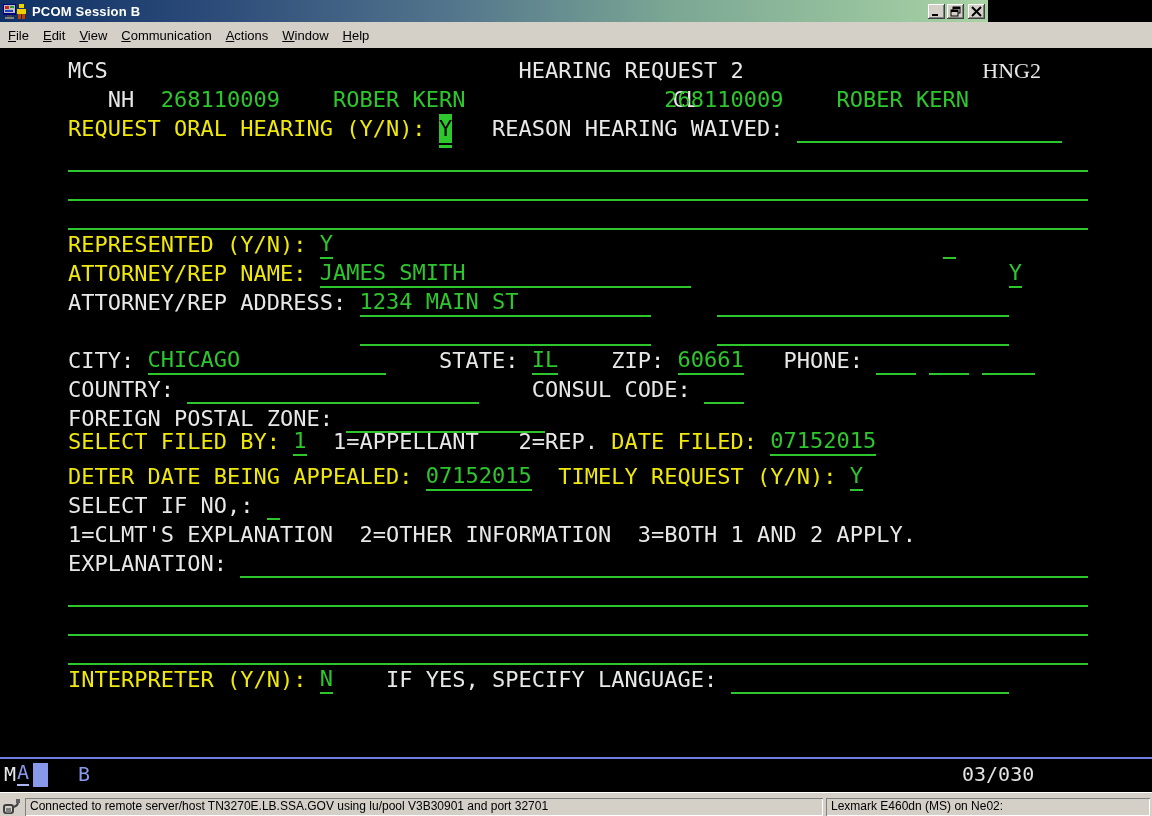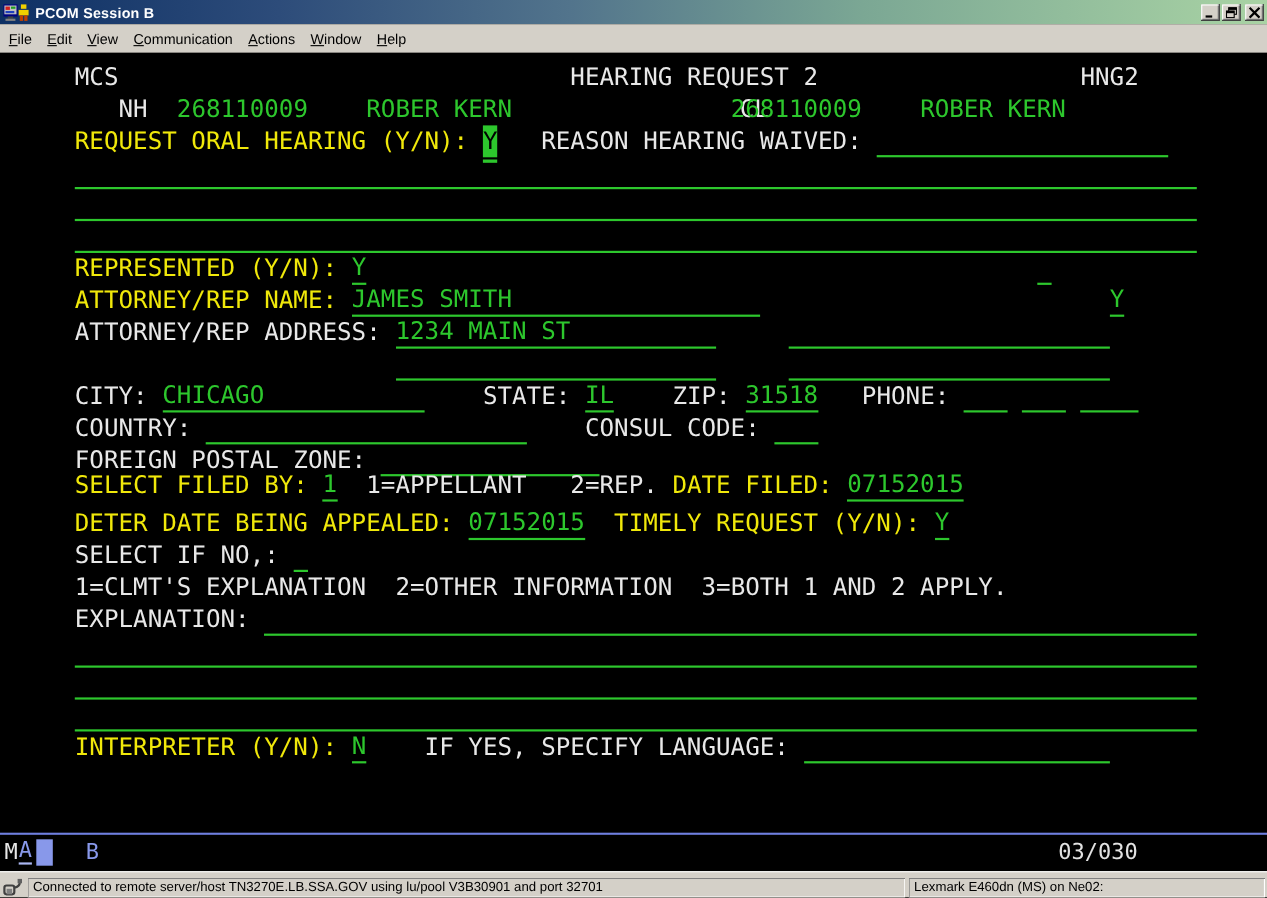--- a/index.html
+++ b/index.html
@@ -1,20 +1,20 @@
 <!DOCTYPE html>
 <html><head>
 <meta charset="utf-8">
 <style>
   html,body{margin:0;padding:0;background:#000;}
   body{width:1152px;height:816px;overflow:hidden;font-family:"Liberation Sans",sans-serif;}
   .window{position:relative;width:1152px;height:816px;background:#000;}
 
   
-  .titlebar{position:absolute;top:0;left:0;width:1152px;height:22px;
+  .titlebar{position:absolute;top:0;left:0;width:988px;height:22px;
     background:linear-gradient(90deg,#0e3064 0%,#2d4c7a 22%,#52748c 45%,#7ba794 68%,#a9d3a4 100%);
     display:flex;align-items:center;padding-left:3px;box-sizing:border-box;}
   .title-icon{width:26px;height:17px;flex:none;}
   .title-text{color:#ffffff;font-weight:bold;font-size:13px;margin-left:3px;letter-spacing:.2px;}
   .winbtns{position:absolute;right:3px;top:4px;display:flex;}
   .wbtn{width:17px;height:15px;background:#d4d0c8;margin-left:2px;
     box-shadow:inset -1px -1px 0 #404040,inset 1px 1px 0 #ffffff,inset -2px -2px 0 #808080;
     display:flex;align-items:center;justify-content:center;}
   .wbtn.close{margin-left:4px;}
 
@@ -107,21 +107,21 @@
       <span class="menu-item"><u>C</u>ommunication</span>
       <span class="menu-item"><u>A</u>ctions</span>
       <span class="menu-item"><u>W</u>indow</span>
       <span class="menu-item"><u>H</u>elp</span>
     </div>
 
   <div class="terminal" id="terminal">
       <div class="trow" style="top: 7.5px;">
         <span class="seg w" style="left: 68px;">MCS</span>
         <span class="seg w" style="left: 518.5px;">HEARING REQUEST 2</span>
-        <span class="seg w" style="left: 982.25px;">HNG2</span>
+        <span class="seg w" style="left: 982.25px; font-family: Liberation Serif, serif;">HNG2</span>
       </div>
       <div class="trow" style="top: 36.5px;">
         <span class="seg w" style="left: 107.75px;">NH</span>
         <span class="seg g" style="left: 160.75px;">268110009</span>
         <span class="seg g" style="left: 333px;">ROBER KERN</span>
         <span class="seg w" style="left: 624.5px; margin-left: 48px;">CL</span>
         <span class="seg g" style="left: 664.25px;">268110009</span>
         <span class="seg g" style="left: 836.5px;">ROBER KERN</span>
       </div>
       <div class="trow" style="top: 65.5px;">
@@ -157,21 +157,21 @@
       <div class="trow" style="top: 268.5px;">
         <span class="seg gu" style="left: 359.5px;">                      </span>
         <span class="seg gu" style="left: 717.25px;">                      </span>
       </div>
       <div class="trow" style="top: 297.5px;">
         <span class="seg w" style="left: 68px;">CITY:</span>
         <span class="seg gu" style="left: 147.5px;">CHICAGO           </span>
         <span class="seg w" style="left: 439px;">STATE:</span>
         <span class="seg gu" style="left: 531.75px;">IL</span>
         <span class="seg w" style="left: 611.25px;">ZIP:</span>
-        <span class="seg gu" style="left: 677.5px;">31518</span>
+        <span class="seg gu" style="left: 677.5px;">60661</span>
         <span class="seg w" style="left: 783.5px;">PHONE:</span>
         <span class="seg gu" style="left: 876.25px;">   </span>
         <span class="seg gu" style="left: 929.25px;">   </span>
         <span class="seg gu" style="left: 982.25px;">    </span>
       </div>
       <div class="trow" style="top: 326.5px;">
         <span class="seg w" style="left: 68px;">COUNTRY:</span>
         <span class="seg gu" style="left: 187.25px;">                      </span>
         <span class="seg w" style="left: 531.75px;">CONSUL CODE:</span>
         <span class="seg gu" style="left: 704px;">   </span>

